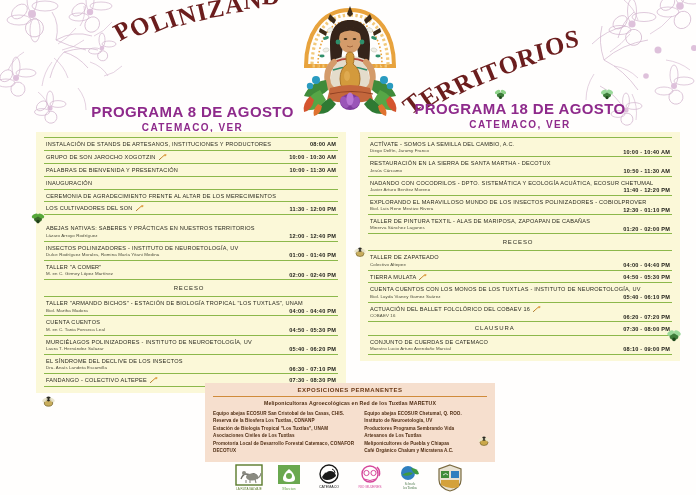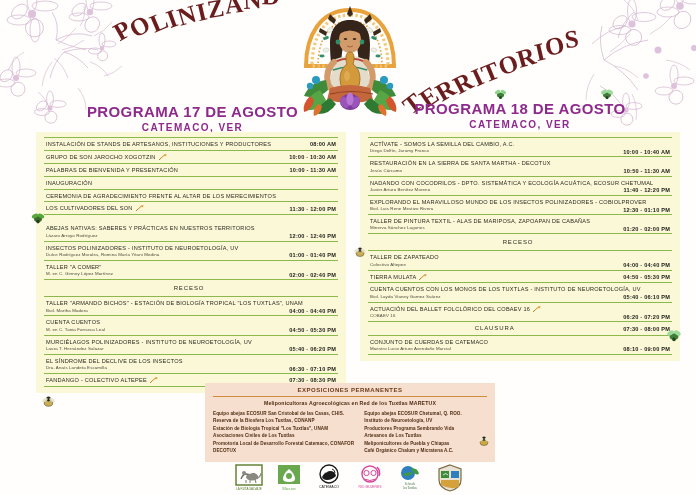--- a/index.html
+++ b/index.html
@@ -374,21 +374,21 @@
       <g fill="#f0f0e8" stroke="#b9b9a8" stroke-width="0.4">
         <ellipse cx="34" cy="26" rx="3" ry="2" transform="rotate(-30 34 26)"></ellipse>
         <ellipse cx="74" cy="26" rx="3" ry="2" transform="rotate(30 74 26)"></ellipse>
         <ellipse cx="30" cy="46" rx="3" ry="2" transform="rotate(-12 30 46)"></ellipse>
         <ellipse cx="78" cy="46" rx="3" ry="2" transform="rotate(12 78 46)"></ellipse>
       </g>
     </svg>
   </div>
 
   <div class="prog-title" id="prog-title-left">
-    <span class="main">PROGRAMA 17 DE AGOSTO</span>
+    <span class="main">PROGRAMA 8 DE AGOSTO</span>
     <span class="sub">CATEMACO, VER</span>
   </div>
   <div class="prog-title" id="prog-title-right">
     <span class="main">PROGRAMA 18 DE AGOSTO</span>
     <span class="sub">CATEMACO, VER</span>
   </div>
 
   <div class="panel" id="panel-left">
       <div class="row single">
         <div class="texts">

